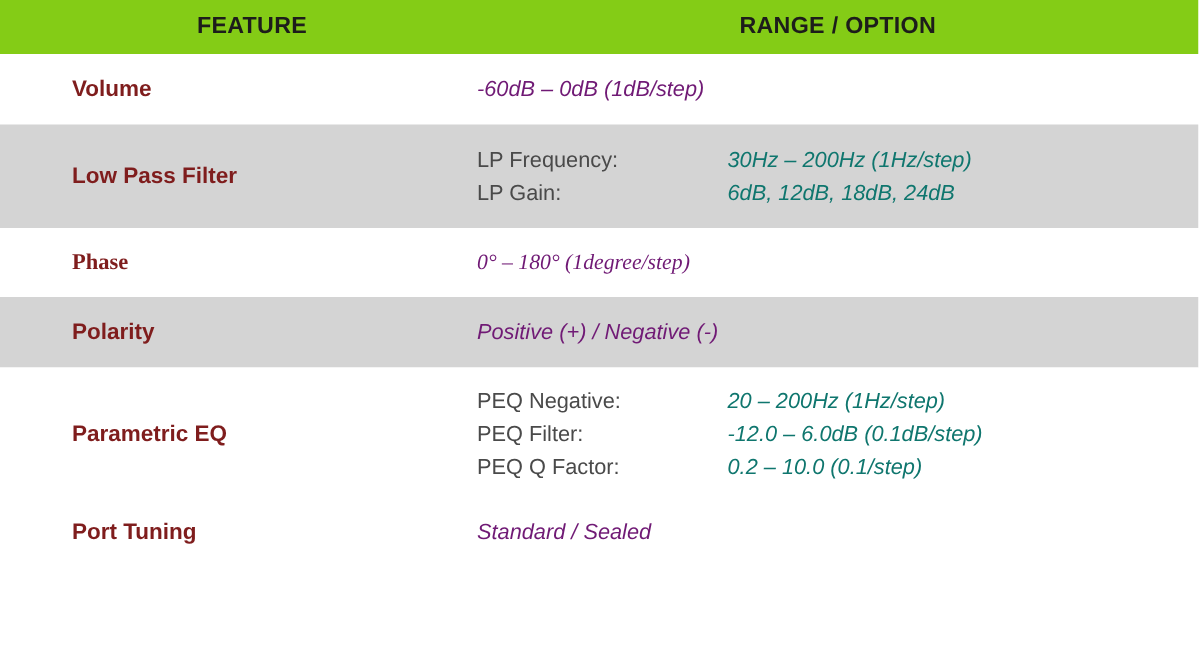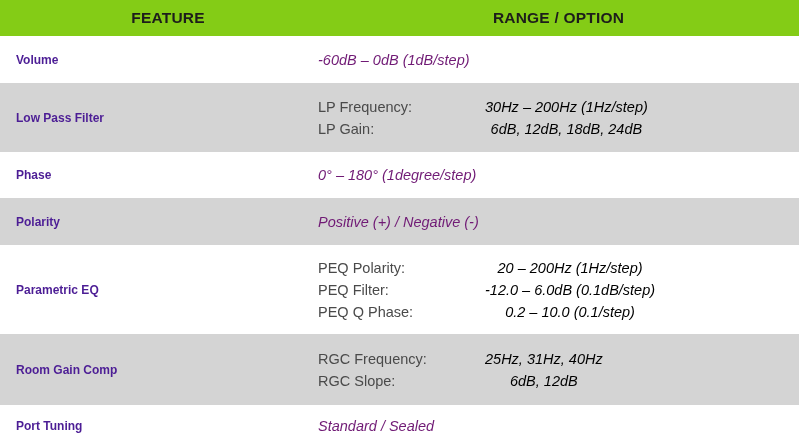--- a/index.html
+++ b/index.html
@@ -40,25 +40,25 @@
   .header-cell.range-col {
     padding-left: 18px;
   }
 
   
   .data-row.shade-light { background: #ffffff; }
   .data-row.shade-dark  { background: #d4d4d4; }
 
   .feature-cell {
     width: 300px;
-    padding: 0 0 0 16px;
+    padding: 0 0 0 48px;
     vertical-align: middle;
     font-weight: bold;
-    font-size: 12px;
-    color: #4c1d95;
+    font-size: 15px;
+    color: #7f1d1d;
     white-space: nowrap;
   }
 
   .range-cell {
     padding: 0 0 0 18px;
     vertical-align: middle;
   }
 
   
   .plain-value {
@@ -84,28 +84,27 @@
     line-height: 22px;
     white-space: nowrap;
   }
   .sub-label {
     color: #4a4a4a;
     padding-right: 22px;
     min-width: 145px;
   }
   .sub-value {
     font-style: italic;
-    color: #000000;
-    text-align: center;
+    color: #0f766e;
   }
 
   
   .h-volume    { height: 47px; }
   .h-lpf       { height: 69px; }
-  .h-phase     { height: 46px; }
+  .h-phase     { height: 46px; font-family: Liberation Serif, serif; }
   .h-polarity  { height: 47px; }
   .h-peq       { height: 89px; }
   .h-rgc       { height: 71px; }
   .h-port      { height: 41px; }
 </style>
 </head>
 <body>
 
 <table class="spec-table">
   <colgroup>
@@ -150,45 +149,30 @@
         <td class="feature-cell">Polarity</td>
         <td class="range-cell">
           <div class="plain-value">Positive (+) / Negative (-)</div>
         </td>
       </tr>
       <tr class="data-row shade-light h-peq">
         <td class="feature-cell">Parametric EQ</td>
         <td class="range-cell">
           <div class="sub-list">
             <div class="sub-item">
-              <span class="sub-label">PEQ Polarity:</span>
+              <span class="sub-label">PEQ Negative:</span>
               <span class="sub-value">20 – 200Hz (1Hz/step)</span>
             </div>
             <div class="sub-item">
               <span class="sub-label">PEQ Filter:</span>
               <span class="sub-value">-12.0 – 6.0dB (0.1dB/step)</span>
             </div>
             <div class="sub-item">
-              <span class="sub-label">PEQ Q Phase:</span>
+              <span class="sub-label">PEQ Q Factor:</span>
               <span class="sub-value">0.2 – 10.0 (0.1/step)</span>
-            </div>
-          </div>
-        </td>
-      </tr>
-      <tr class="data-row shade-dark h-rgc">
-        <td class="feature-cell">Room Gain Comp</td>
-        <td class="range-cell">
-          <div class="sub-list">
-            <div class="sub-item">
-              <span class="sub-label">RGC Frequency:</span>
-              <span class="sub-value">25Hz, 31Hz, 40Hz</span>
-            </div>
-            <div class="sub-item">
-              <span class="sub-label">RGC Slope:</span>
-              <span class="sub-value">6dB, 12dB</span>
             </div>
           </div>
         </td>
       </tr>
       <tr class="data-row shade-light h-port">
         <td class="feature-cell">Port Tuning</td>
         <td class="range-cell">
           <div class="plain-value">Standard / Sealed</div>
         </td>
       </tr>

